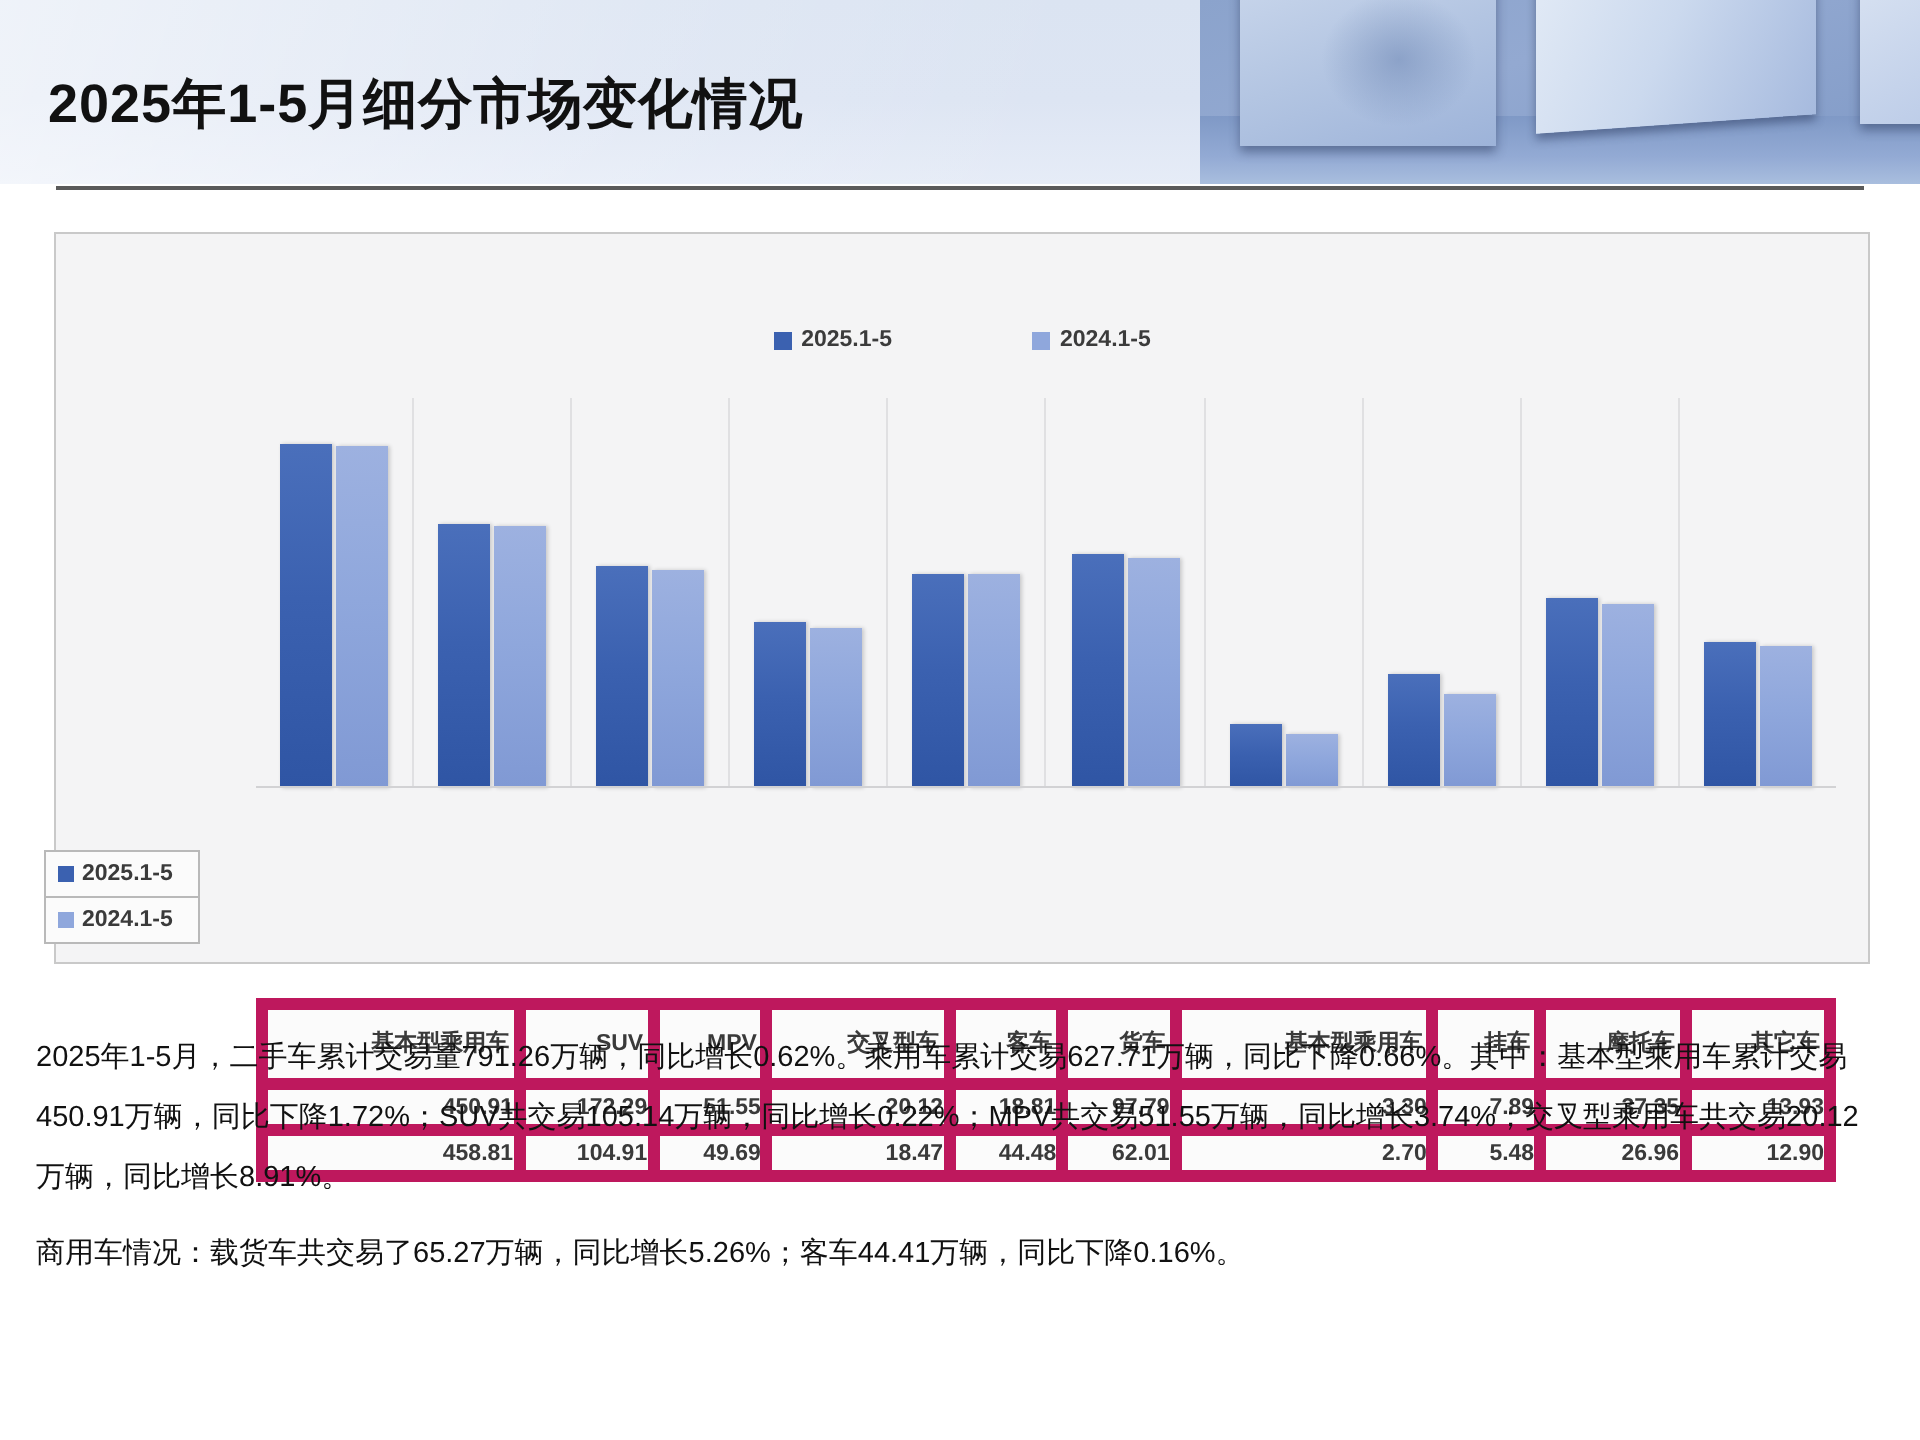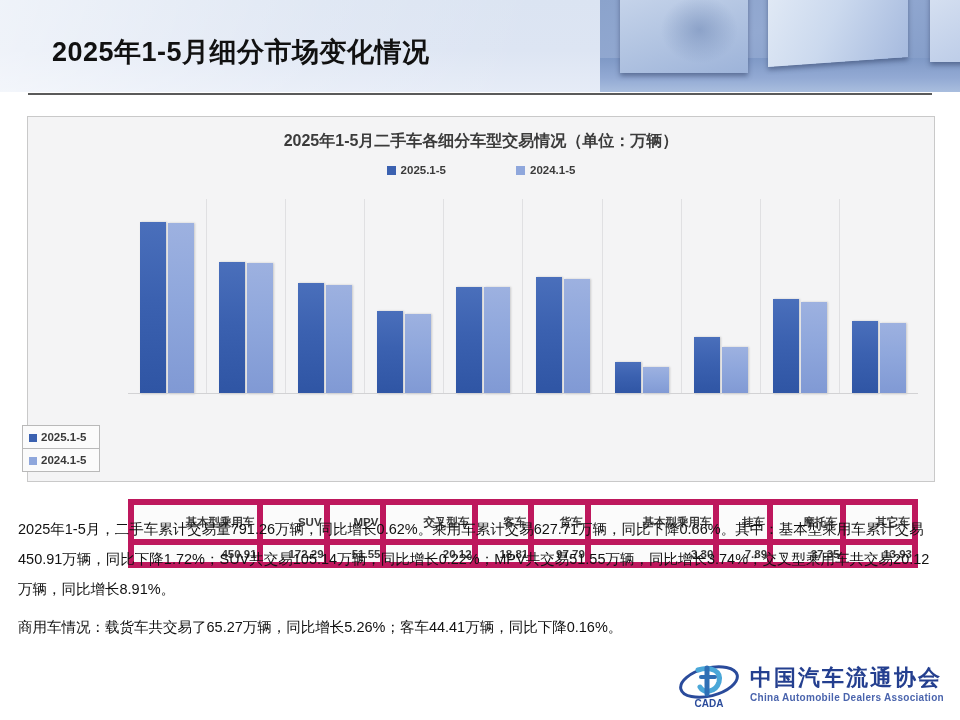--- a/index.html
+++ b/index.html
@@ -48,21 +48,21 @@
   }
   .cube.c3 { left: 330px; top: -26px; width: 70px; height: 88px;
     background: linear-gradient(150deg,#dce5f3 0%, #b7c8e6 100%);
   }
   .deco-floor {
     position:absolute; left:0; bottom:0; width:360px; height:34px;
     background: linear-gradient(180deg,#7f99c6 0%, #93aad4 60%, #a9bede 100%);
   }
 
   .slide-title {
-    position: absolute; left: 52px; top: 34px;
+    position: absolute; left: 24px; top: 34px;
     font-size: 27px; font-weight: 700; color: #111111;
     letter-spacing: .5px; white-space: nowrap;
   }
 
   .header-rule {
     position:absolute; left: 28px; top: 93px; width: 904px; height: 2px;
     background: #5a5a5a;
   }
 
   
@@ -159,21 +159,20 @@
       <div class="deco-floor"></div>
       <div class="cube c1"></div>
       <div class="cube c2"></div>
       <div class="cube c3"></div>
     </div>
   </div>
   <div class="slide-title">2025年1-5月细分市场变化情况</div>
   <div class="header-rule"></div>
 
   <div class="chart-panel">
-    <div class="chart-title">2025年1-5月二手车各细分车型交易情况（单位：万辆）</div>
 
     <div class="legend">
       <div class="legend-item">
         <span class="legend-swatch" style="background:#3b61b0"></span>
         <span class="legend-label">2025.1-5</span>
       </div>
       <div class="legend-item">
         <span class="legend-swatch" style="background:#8fa7dc"></span>
         <span class="legend-label">2024.1-5</span>
       </div>
@@ -244,20 +243,32 @@
             <td>172.29</td>
             <td>51.55</td>
             <td>20.12</td>
             <td>18.81</td>
             <td>97.79</td>
             <td>3.30</td>
             <td>7.89</td>
             <td>37.35</td>
             <td>13.93</td>
           </tr>
+          <tr class="vals">
+            <td>458.81</td>
+            <td>104.91</td>
+            <td>49.69</td>
+            <td>18.47</td>
+            <td>44.48</td>
+            <td>62.01</td>
+            <td>2.70</td>
+            <td>5.48</td>
+            <td>26.96</td>
+            <td>12.90</td>
+          </tr>
         </tbody>
     </table>
   </div>
 
   <table class="rowlabel">
     <tbody id="rowlabel-body">
         <tr>
           <td><span class="sw" style="background: rgb(59, 97, 176);"></span>2025.1-5</td>
         </tr>
         <tr>
@@ -265,28 +276,15 @@
         </tr>
       </tbody>
   </table>
 
   <div class="body-text" id="body-text">
       <p>2025年1-5月，二手车累计交易量791.26万辆，同比增长0.62%。乘用车累计交易627.71万辆，同比下降0.66%。其中：基本型乘用车累计交易450.91万辆，同比下降1.72%；SUV共交易105.14万辆，同比增长0.22%；MPV共交易51.55万辆，同比增长3.74%；交叉型乘用车共交易20.12万辆，同比增长8.91%。</p>
       <p>商用车情况：载货车共交易了65.27万辆，同比增长5.26%；客车44.41万辆，同比下降0.16%。</p>
     </div>
 
   <div class="logo">
-    <div class="logo-mark">
-      <svg width="62" height="50" viewBox="0 0 62 50">
-        <ellipse cx="31" cy="22" rx="29" ry="14" fill="none" stroke="#2a4b9b" stroke-width="3" transform="rotate(-14 31 22)"></ellipse>
-        <path d="M20 10 C33 6, 44 11, 41 22 C38 32, 26 34, 22 27" fill="none" stroke="#4aa7d8" stroke-width="5" stroke-linecap="round"></path>
-        <path d="M29 8 L29 34" stroke="#2f6fb5" stroke-width="5" stroke-linecap="round"></path>
-        <path d="M23 17 L37 17" stroke="#2f6fb5" stroke-width="4" stroke-linecap="round"></path>
-        <text x="31" y="47" font-size="10" font-weight="700" fill="#2a4b9b" text-anchor="middle" font-family="Liberation Sans, sans-serif">CADA</text>
-      </svg>
-    </div>
-    <div class="logo-text">
-      <span class="logo-cn">中国汽车流通协会</span>
-      <span class="logo-en">China Automobile Dealers Association</span>
-    </div>
   </div>
 
 </div>
 
 </body></html>

